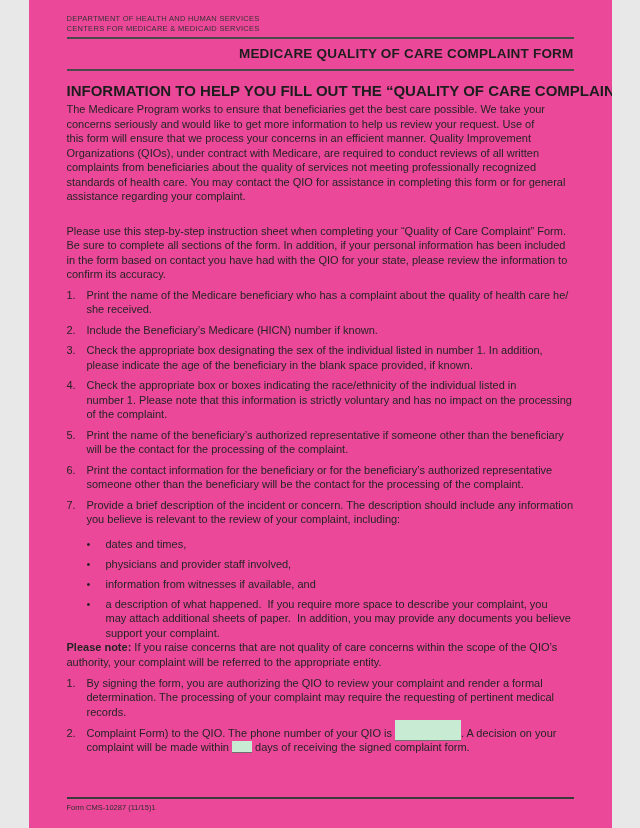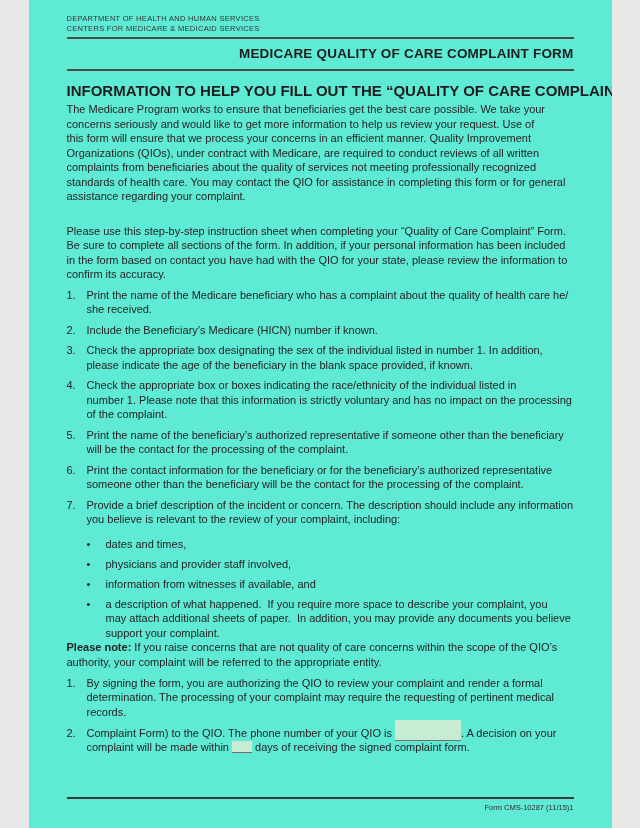--- a/index.html
+++ b/index.html
@@ -1,17 +1,17 @@
 <!DOCTYPE html>
 <html style="--hl: #c8ecd3;"><head>
 <meta charset="utf-8">
 <style>
   html,body{margin:0;padding:0;background:#e8e8e8;}
   .page{
-    width:583px;height:828px;background:#5eead4;position:relative;
+    width:583px;height:828px;background:#ec4899;position:relative;
     font-family:"Liberation Sans","DejaVu Sans",sans-serif;color:#242424;
     margin:0 auto;overflow:hidden;
   }
   .content{padding:14px 38px 0 38px;}
   .agency .ln{font-size:7.5px;line-height:10px;letter-spacing:0.3px;color:#333;}
   .rule{height:2px;background:#4a4a4a;}
   .rule-top{margin-top:3px;}
   .doc-title{margin-top:7px;text-align:right;font-weight:bold;font-size:13.5px;line-height:16px;letter-spacing:0.2px;color:#1d1d1d;}
   .rule-title{margin-top:7px;}
   .section-heading{margin:12px 0 0 0;font-size:15px;line-height:15px;font-weight:bold;color:#1d1d1d;white-space:pre;}
@@ -27,21 +27,21 @@
   .bullet .glyph{width:19px;flex:none;font-size:11px;line-height:14.5px;}
   .note{margin-top:0;}
   .b{font-weight:bold;}
   .fstep{margin-top:6.5px;}
   .fstep-last{position:relative;z-index:0;}
   .blank-lg{display:inline-block;width:66px;height:12px;vertical-align:-2px;position:relative;}
   .blank-lg .hl{position:absolute;left:0;right:0;bottom:-2px;height:20px;background:var(--hl,#c8ecd3);border-bottom:1px solid #6f6f6f;z-index:-1;}
   .blank-sm{display:inline-block;width:20px;height:11px;vertical-align:-2px;background:var(--hl,#c8ecd3);border-bottom:1px solid #6f6f6f;}
   .footer{position:absolute;left:38px;right:38px;top:797px;}
   .footer-rule{height:1.5px;background:#3a3a3a;}
-  .footer-row{display:flex;justify-content:flex-end;margin-top:4px;font-size:7.5px;color:#2e2e2e;}
+  .footer-row{display:flex;justify-content:flex-start;margin-top:4px;font-size:7.5px;color:#2e2e2e;}
 </style>
 </head>
 <body>
 
 <div class="page">
   <div class="content">
 
     <div class="agency">
       <div class="ln">DEPARTMENT OF HEALTH AND HUMAN SERVICES</div>
       <div class="ln">CENTERS FOR MEDICARE &amp; MEDICAID SERVICES</div>

